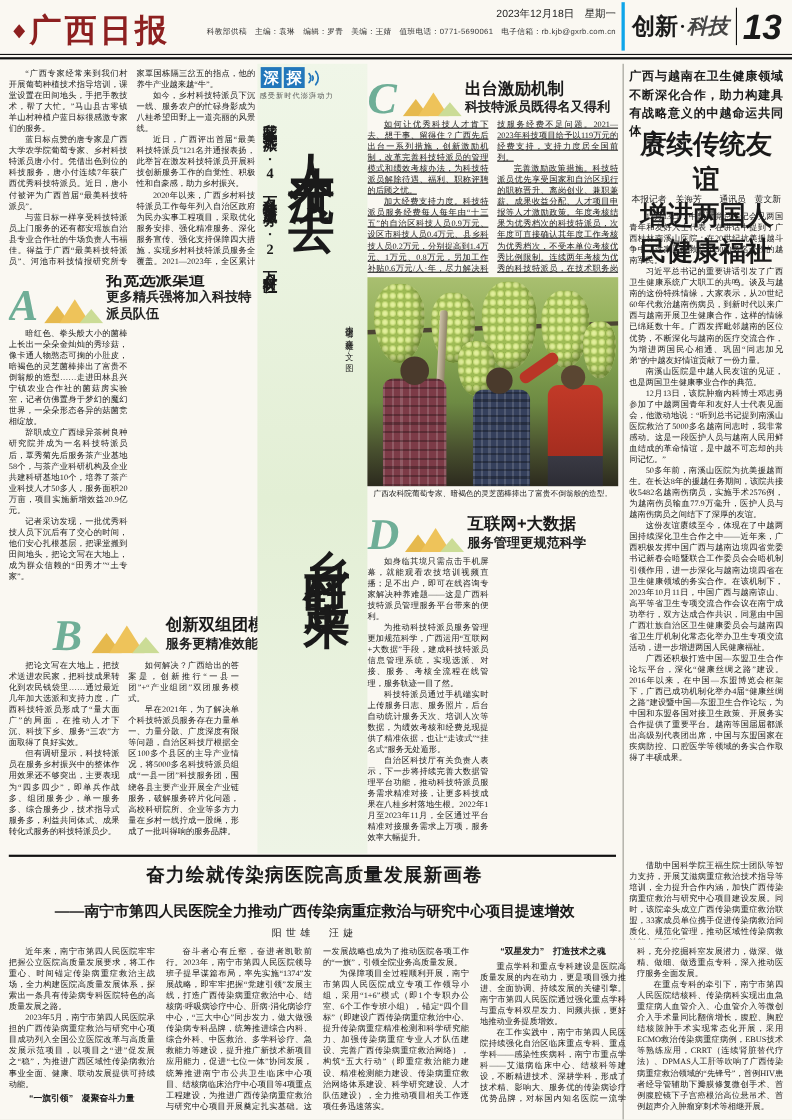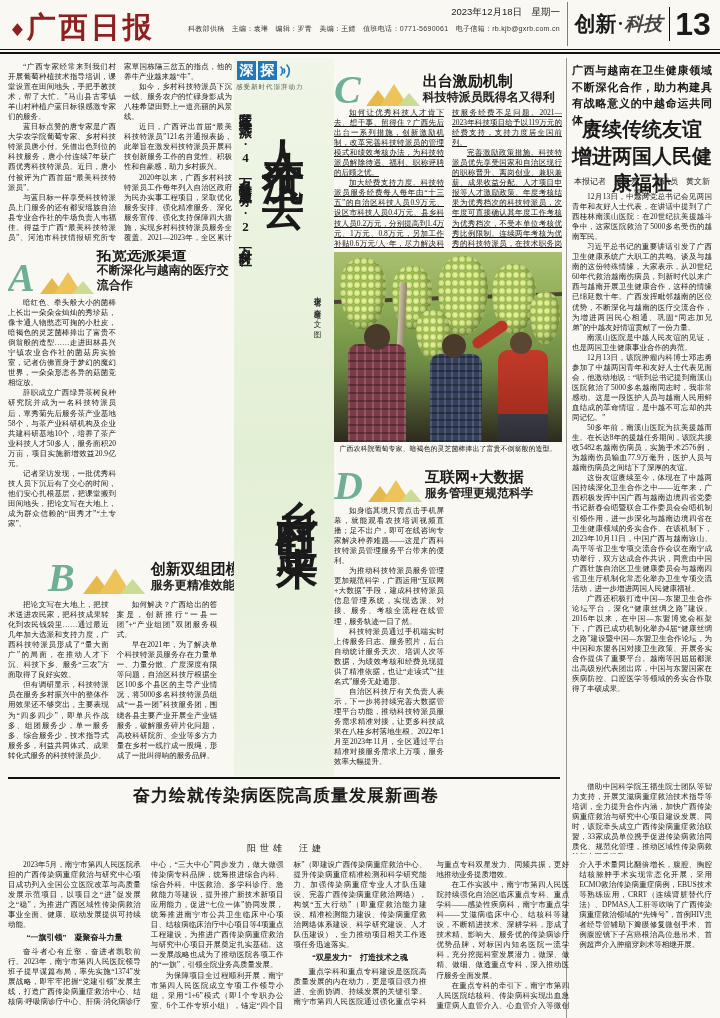--- a/index.html
+++ b/index.html
@@ -6,26 +6,26 @@
   #page{position:relative;width:720px;height:1018px;margin:0 auto;background:#faf8f2;
         font-family:"Liberation Serif","DejaVu Serif",serif;color:#1a1a1a;overflow:hidden;}
   .abs{position:absolute;}
   
   #hdr{position:absolute;left:0;top:0;width:720px;height:50px;}
   .masthead{position:absolute;left:12px;top:8px;display:flex;align-items:center;gap:4px;color:#8d2020;}
   .masthead .mark{font-size:14px;transform:scaleY(1.2);}
   .masthead .mh{font-size:29px;font-weight:900;letter-spacing:3px;font-family:"Liberation Serif",serif;}
   .date-line{position:absolute;right:160px;top:6px;font-size:9.5px;color:#222;text-align:right;font-family:Liberation Sans, sans-serif;}
   .staff-line{position:absolute;right:160px;top:24px;font-size:7px;color:#333;text-align:right;letter-spacing:.3px;font-family:"Liberation Sans",sans-serif;}
-  .section-box{position:absolute;right:4px;top:2px;width:148px;height:44px;display:flex;align-items:center;border-left:1px solid #0ea5e9;}
+  .section-box{position:absolute;right:4px;top:2px;width:148px;height:44px;display:flex;align-items:center;border-left:3px solid #0ea5e9;}
   .sec-names{flex:1;text-align:center;border-right:1px solid #111;height:34px;display:flex;align-items:center;justify-content:center;padding:0 3px;}
   .sec-names .s1{font-size:21px;font-weight:900;font-family:"Liberation Sans",sans-serif;}
   .sec-names .sdot{font-size:18px;font-weight:bold;margin:0 1px;}
   .sec-names .s2{font-size:19px;font-style:italic;font-weight:bold;color:#444;}
-  .pageno{width:46px;text-align:center;font-size:32px;font-weight:900;font-family:"Liberation Sans",sans-serif;}
+  .pageno{width:46px;text-align:center;font-size:32px;font-weight:900;font-family:"Liberation Sans",sans-serif;font-style:italic;}
   .hdr-rule1{position:absolute;left:0;top:49px;width:720px;height:1px;background:#111;}
   .hdr-rule2{position:absolute;left:0;top:52px;width:720px;height:2px;background:#111;}
   
   .body-text{font-size:7.5px;line-height:1.34;text-align:justify;overflow:hidden;column-fill:auto;}
   .body-text p{margin:0;text-indent:2em;}
   .body-text p.sub-head{font-weight:bold;text-indent:0;text-align:center;font-family:"Liberation Sans",sans-serif;font-size:8px;margin:3px 0;}
   .cols2{column-count:2;column-gap:8px;}
   .cols3{column-count:3;column-gap:8px;}
   .cols5{column-count:5;column-gap:10px;}
   
@@ -67,21 +67,21 @@
   #p2{left:96px;width:52px;height:88px;
       background:repeating-linear-gradient(0deg,rgba(0,0,0,.3) 0 2px,rgba(0,0,0,0) 2px 7px),
                  repeating-linear-gradient(90deg,rgba(255,255,255,.14) 0 2px,rgba(0,0,0,0) 2px 7px),#35405c;}
   #h2c{left:108px;bottom:84px;width:24px;height:24px;}
   #p3{right:14px;width:50px;height:92px;background:linear-gradient(180deg,#c23a28 0%,#a52d1f 70%,#3a3a44 70%,#2c2c34 100%);}
   #h3c{right:30px;bottom:88px;width:22px;height:22px;background:#5a4632;}
   .arm{position:absolute;right:52px;bottom:102px;width:40px;height:11px;background:#b93526;transform:rotate(-35deg);border-radius:5px;}
   #caption{position:absolute;left:334px;top:444px;width:228px;font-size:7px;text-align:center;color:#222;}
   
   #r-kicker{position:absolute;left:572px;top:62px;width:140px;font-size:11px;font-weight:bold;line-height:1.5;text-align:justify;}
-  #r-h{position:absolute;left:572px;top:116px;width:140px;text-align:center;font-size:20px;font-weight:900;line-height:1.35;font-family:"Liberation Serif",serif;}
+  #r-h{position:absolute;left:572px;top:116px;width:140px;text-align:center;font-size:24px;font-weight:900;line-height:1.35;font-family:"Liberation Serif",serif;}
   #r-by{position:absolute;left:572px;top:176px;width:140px;font-size:8px;text-align:center;color:#222;}
   #r-body{position:absolute;left:572px;top:192px;width:140px;height:582px;}
   
   .vrule{position:absolute;width:1px;background:#9a9a92;}
   .hrule{position:absolute;height:1.5px;background:#111;}
   
   #b-h{position:absolute;left:20px;top:784px;width:532px;text-align:center;font-size:17px;font-weight:900;font-family:"Liberation Serif",serif;letter-spacing:1px;}
   #b-sub{position:absolute;left:20px;top:820px;width:532px;text-align:center;font-size:13.5px;font-weight:bold;font-family:"Liberation Sans",sans-serif;}
   #b-by{position:absolute;left:20px;top:842px;width:532px;text-align:center;font-size:9px;letter-spacing:4px;}
   #b-rt{position:absolute;left:572px;top:782px;width:140px;height:72px;}
@@ -122,21 +122,21 @@
 
   <div class="abs sec-head" style="left:8px;top:250px;width:224px;height:44px;">
     <span class="sec-letter">A</span>
     <svg class="sec-mt" width="56" height="26" viewBox="0 0 56 26">
       <path d="M2 26 L14 10 L26 26 Z" fill="#e6b94d"></path>
         <path d="M16 26 L30 4 L44 26 Z" fill="#eec35a"></path>
         <path d="M34 26 L45 13 L56 26 Z" fill="#cbdc96"></path>
     </svg>
     <div class="sec-titles">
       <div class="sec-t1">拓宽选派渠道</div>
-      <div class="sec-t2">不断深化与越南的医疗交流合作</div>
+      <div class="sec-t2">更多精兵强将加入科技特派员队伍</div>
     </div>
   </div>
   <div class="abs body-text cols2" style="left:8px;top:298px;width:224px;height:240px;">
       <p>暗红色、拳头般大小的菌棒上长出一朵朵金灿灿的秀珍菇，像卡通人物憨态可掬的小肚皮，暗褐色的灵芝菌棒捧出了富贵不倒翁般的造型……走进田林县兴宁镇农业合作社的菌菇房实验室，记者仿佛置身于梦幻的魔幻世界，一朵朵形态各异的菇菌竞相绽放。</p>
       <p>辞职成立广西绿异茶树良种研究院并成为一名科技特派员后，覃秀菊先后服务茶产业基地58个，与茶产业科研机构及企业共建科研基地10个，培养了茶产业科技人才50多人，服务面积20万亩，项目实施新增效益20.9亿元。</p>
       <p>记者采访发现，一批优秀科技人员下沉后有了交心的时间，他们安心扎根基层，把课堂搬到田间地头，把论文写在大地上，成为群众信赖的“田秀才”“土专家”。</p>
     </div>
 
   <div class="abs sec-head" style="left:8px;top:542px;width:318px;height:52px;padding-left:40px;box-sizing:border-box;">
     <span class="sec-letter">B</span>
@@ -240,25 +240,27 @@
       <p>习近平总书记的重要讲话引发了广西卫生健康系统广大职工的共鸣。谈及与越南的这份特殊情缘，大家表示，从20世纪60年代救治越南伤病员，到新时代以来广西与越南开展卫生健康合作，这样的情缘已绵延数十年。广西发挥毗邻越南的区位优势，不断深化与越南的医疗交流合作，为增进两国民心相通、巩固“同志加兄弟”的中越友好情谊贡献了一份力量。</p>
       <p>南溪山医院是中越人民友谊的见证，也是两国卫生健康事业合作的典范。</p>
       <p>12月13日，该院肿瘤内科博士邓志勇参加了中越两国青年和友好人士代表见面会，他激动地说：“听到总书记提到南溪山医院救治了5000多名越南同志时，我非常感动。这是一段医护人员与越南人民用鲜血结成的革命情谊，是中越不可忘却的共同记忆。”</p>
       <p>50多年前，南溪山医院为抗美援越而生。在长达8年的援越任务期间，该院共接收5482名越南伤病员，实施手术2576例，为越南伤员输血77.9万毫升，医护人员与越南伤病员之间结下了深厚的友谊。</p>
       <p>这份友谊赓续至今，体现在了中越两国持续深化卫生合作之中——近年来，广西积极发挥中国广西与越南边境四省党委书记新春会晤暨联合工作委员会会晤机制引领作用，进一步深化与越南边境四省在卫生健康领域的务实合作。在该机制下，2023年10月11日，中国广西与越南谅山、高平等省卫生专项交流合作会议在南宁成功举行，双方达成合作共识，同意由中国广西壮族自治区卫生健康委员会与越南四省卫生厅机制化常态化举办卫生专项交流活动，进一步增进两国人民健康福祉。</p>
       <p>广西还积极打造中国—东盟卫生合作论坛平台，深化“健康丝绸之路”建设。2016年以来，在中国—东盟博览会框架下，广西已成功机制化举办4届“健康丝绸之路”建设暨中国—东盟卫生合作论坛，为中国和东盟各国对接卫生政策、开展务实合作提供了重要平台。越南等国届届都派出高级别代表团出席，中国与东盟国家在疾病防控、口腔医学等领域的务实合作取得了丰硕成果。</p>
     </div>
 
   <div class="hrule" style="left:8px;top:777px;width:552px;"></div>
   <div id="b-h">奋力绘就传染病医院高质量发展新画卷</div>
+  <div id="b-sub">——南宁市第四人民医院全力推动广西传染病重症救治与研究中心项目提速增效</div>
   <div id="b-by">阳世雄　汪婕</div>
   <div id="b-rt" class="body-text">
     <p>借助中国科学院王福生院士团队等智力支持，开展艾滋病重症救治技术指导等培训，全力提升合作内涵，加快广西传染病重症救治与研究中心项目建设发展。同时，该院牵头成立广西传染病重症救治联盟，33家成员单位携手促进传染病救治同质化、规范化管理，推动区域性传染病救治能力同质提升。</p>
   </div>
   <div id="b-cols" class="body-text cols5">
+      <p>近年来，南宁市第四人民医院牢牢把握公立医院高质量发展要求，将工作重心、时间锚定传染病重症救治主战场，全力构建医院高质量发展体系，探索出一条具有传染病专科医院特色的高质量发展之路。</p>
       <p>2023年5月，南宁市第四人民医院承担的广西传染病重症救治与研究中心项目成功列入全国公立医院改革与高质量发展示范项目，以项目之“进”促发展之“稳”，为推进广西区域性传染病救治事业全面、健康、联动发展提供可持续动能。</p>
       <p class="sub-head">“一旗引领”　凝聚奋斗力量</p>
       <p>奋斗者心有丘壑，奋进者凯歌前行。2023年，南宁市第四人民医院领导班子提早谋篇布局，率先实施“1374”发展战略，即牢牢把握“党建引领”发展主线，打造广西传染病重症救治中心、结核病·呼吸病诊疗中心、肝病·消化病诊疗中心，“三大中心”同步发力，做大做强传染病专科品牌，统筹推进综合内科、综合外科、中医救治、多学科诊疗、急救能力等建设，提升推广新技术新项目应用能力，促进“七位一体”协同发展，统筹推进南宁市公共卫生临床中心项目、结核病临床治疗中心项目等4项重点工程建设，为推进广西传染病重症救治与研究中心项目开展奠定扎实基础。这一发展战略也成为了推动医院各项工作的“一旗”，引领全院业务高质量发展。</p>
       <p>为保障项目全过程顺利开展，南宁市第四人民医院成立专项工作领导小组，采用“1+6”模式（即1个专职办公室、6个工作专班小组），锚定“四个目标”（即建设广西传染病重症救治中心、提升传染病重症精准检测和科学研究能力、加强传染病重症专业人才队伍建设、完善广西传染病重症救治网络），构筑“五大行动”（即重症救治能力建设、精准检测能力建设、传染病重症救治网络体系建设、科学研究建设、人才队伍建设），全力推动项目相关工作逐项任务迅速落实。</p>
       <p class="sub-head">“双星发力”　打造技术之魂</p>
       <p>重点学科和重点专科建设是医院高质量发展的内在动力，更是项目强力推进、全面协调、持续发展的关键引擎。南宁市第四人民医院通过强化重点学科与重点专科双星发力、同频共振，更好地推动业务提质增效。</p>
       <p>在工作实践中，南宁市第四人民医院持续强化自治区临床重点专科、重点学科——感染性疾病科，南宁市重点学科——艾滋病临床中心、结核科等建设，不断精进技术、深耕学科，形成了技术精、影响大、服务优的传染病诊疗优势品牌，对标国内知名医院一流学科，充分挖掘科室发展潜力，做深、做精、做细、做透重点专科，深入推动医疗服务全面发展。</p>
       <p>在重点专科的牵引下，南宁市第四人民医院结核科、传染病科实现出血急重症病人血管介入、心血管介入等微创介入手术量同比翻倍增长，腹腔、胸腔结核脓肿手术实现常态化开展，采用ECMO救治传染病重症病例，EBUS技术等熟练应用，CRRT（连续肾脏替代疗法）、DPMAS人工肝等吹响了广西传染病重症救治领域的“先锋号”，首例HIV患者经导管辅助下瓣膜修复微创手术、首例腹腔镜下子宫癌根治高位悬吊术、首例超声介入肿瘤穿刺术等相继开展。</p>
     </div>
 

